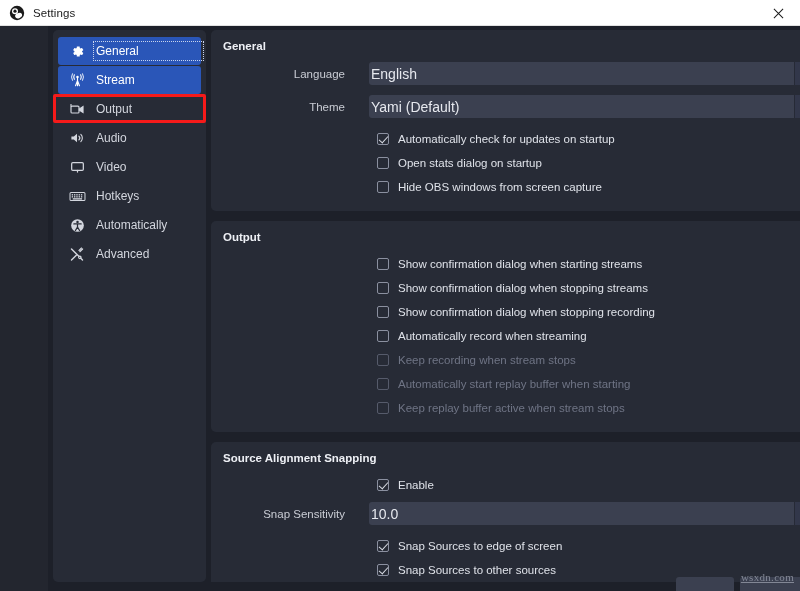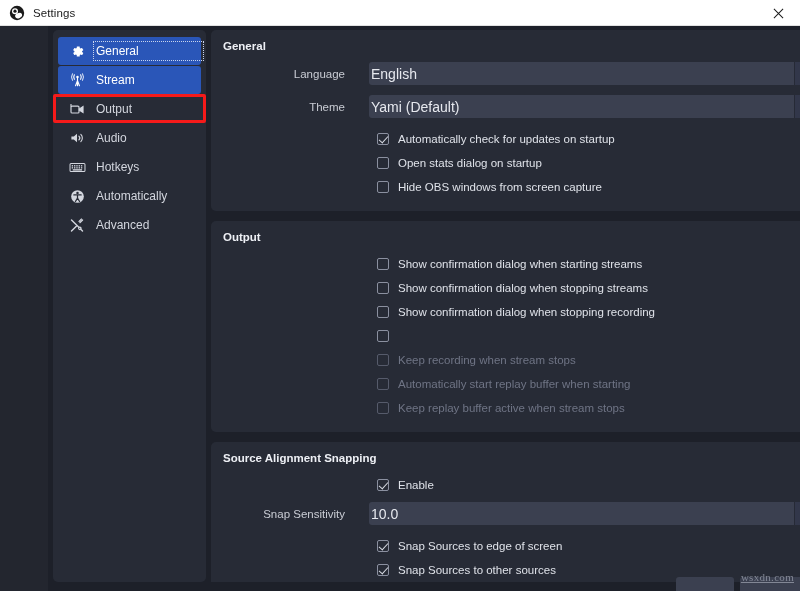--- a/index.html
+++ b/index.html
@@ -267,20 +267,29 @@
         <span class="nav-ico">
           <svg width="16" height="14" viewBox="0 0 20 16" fill="none">
             <path d="M3 6 L6 6 L10 2.6 L10 13.4 L6 10 L3 10 Z" fill="#d3d6de"></path>
             <path d="M12.4 5.6a3.4 3.4 0 0 1 0 4.8" stroke="#d3d6de" stroke-width="1.5" stroke-linecap="round"></path>
             <path d="M14.8 3.4a6.6 6.6 0 0 1 0 9.2" stroke="#d3d6de" stroke-width="1.4" stroke-linecap="round"></path>
           </svg>
         </span>
         <span class="nav-label">Audio</span>
       </div>
 
+      <div class="nav-item">
+        <span class="nav-ico">
+          <svg width="15" height="14" viewBox="0 0 18 16" fill="none" stroke="#d3d6de" stroke-width="1.5">
+            <rect x="2" y="2.6" width="14" height="9.4" rx="1.4"></rect>
+            <path d="M9 12 L9 14" stroke-linecap="round"></path>
+          </svg>
+        </span>
+        <span class="nav-label">Video</span>
+      </div>
 
       <div class="nav-item">
         <span class="nav-ico">
           <svg width="17" height="13" viewBox="0 0 20 14" fill="none" stroke="#d3d6de" stroke-width="1.2">
             <rect x="1.2" y="2.2" width="17.6" height="9.6" rx="1.2"></rect>
             <g fill="#d3d6de" stroke="none">
               <rect x="3.2" y="4.2" width="1.6" height="1.6"></rect>
               <rect x="5.9" y="4.2" width="1.6" height="1.6"></rect>
               <rect x="8.6" y="4.2" width="1.6" height="1.6"></rect>
               <rect x="11.3" y="4.2" width="1.6" height="1.6"></rect>
@@ -376,20 +385,21 @@
         <div class="check-row">
           <span class="cbox"></span>
           <span class="check-label">Show confirmation dialog when stopping streams</span>
         </div>
         <div class="check-row">
           <span class="cbox"></span>
           <span class="check-label">Show confirmation dialog when stopping recording</span>
         </div>
         <div class="check-row">
           <span class="cbox"></span>
+          <span class="check-label">Automatically record when streaming</span>
         </div>
         <div class="check-row disabled">
           <span class="cbox"></span>
           <span class="check-label">Keep recording when stream stops</span>
         </div>
         <div class="check-row disabled">
           <span class="cbox"></span>
           <span class="check-label">Automatically start replay buffer when starting</span>
         </div>
         <div class="check-row disabled">

